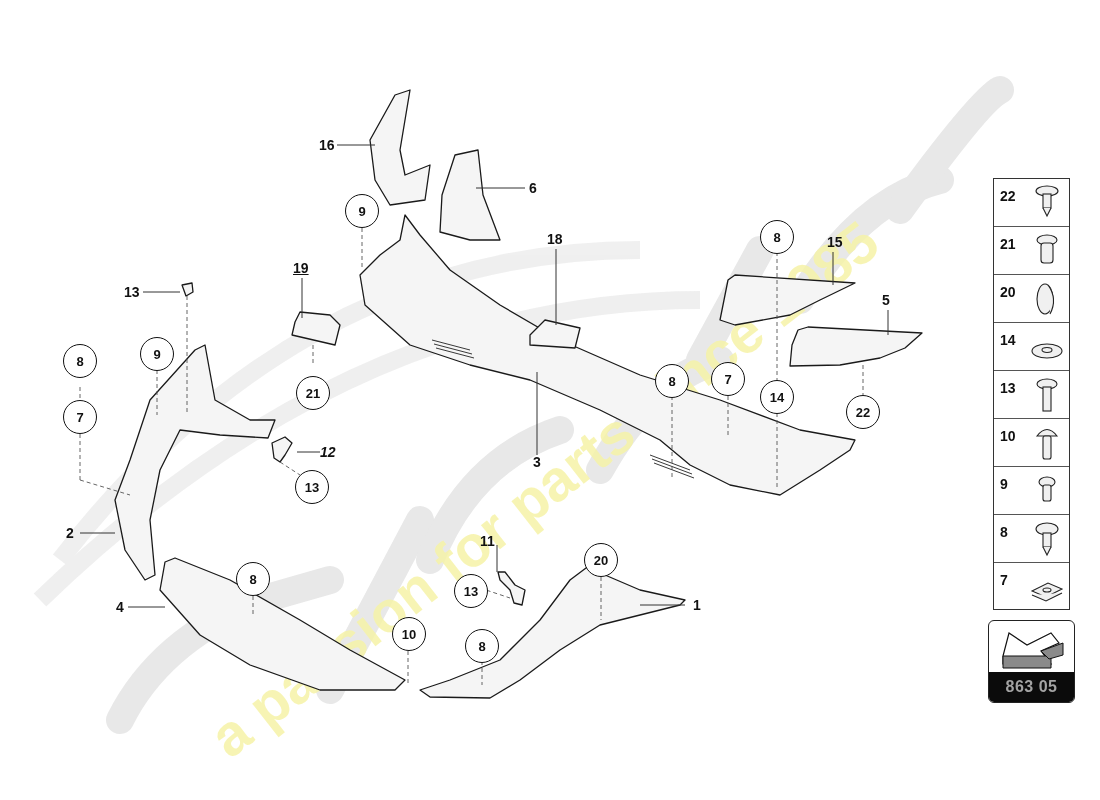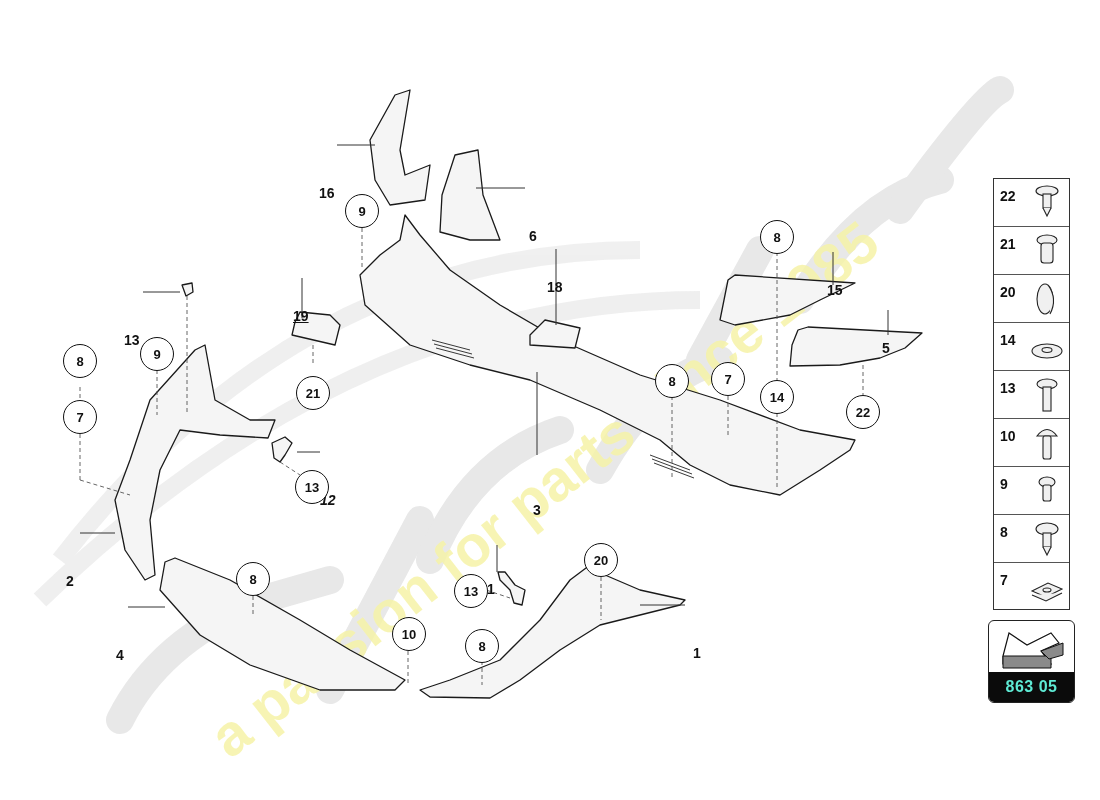--- a/index.html
+++ b/index.html
@@ -3,28 +3,28 @@
 <meta charset="utf-8">
 <style>
   html, body { margin:0; padding:0; }
   body { width:1100px; height:800px; background:#ffffff; position:relative; overflow:hidden;
          font-family:"Liberation Sans", sans-serif; color:#111; }
   .canvas { position:absolute; left:0; top:0; width:1100px; height:800px; }
   .watermark { position:absolute; left:0; top:0; width:1100px; height:800px; pointer-events:none; }
   .callout-circle { position:absolute; width:34px; height:34px; border:1.6px solid #111; border-radius:50%;
         background:#fff; box-sizing:border-box; display:flex; align-items:center; justify-content:center;
         font-weight:bold; font-size:13px; }
-  .callout-label { position:absolute; font-weight:bold; font-size:14px; line-height:14px;margin-top:48px; }
+  .callout-label { position:absolute; font-weight:bold; font-size:14px; line-height:14px; }
   .parts-box { position:absolute; left:993px; top:178px; width:77px; height:432px; border:1.3px solid #333; box-sizing:border-box; background:#fff; }
   .parts-row { height:48px; border-bottom:1px solid #555; box-sizing:border-box; position:relative; }
   .parts-row:last-child { border-bottom:none; }
   .parts-num { position:absolute; left:6px; top:9px; font-weight:bold; font-size:14px; }
   .parts-icon { position:absolute; left:34px; top:4px; width:38px; height:40px; }
   .badge { position:absolute; left:988px; top:620px; width:87px; height:83px; border:1.5px solid #222; border-radius:6px; box-sizing:border-box; overflow:hidden; background:#fff; }
-  .badge-code { position:absolute; left:0; bottom:0; width:100%; height:30px; background:#0b0b0b; color:#5eead4;
+  .badge-code { position:absolute; left:0; bottom:0; width:100%; height:30px; background:#0b0b0b; color:#a3a3a3;
         font-weight:bold; font-size:16px; display:flex; align-items:center; justify-content:center; letter-spacing:0.5px; }
   .badge-arrow { position:absolute; left:0; top:0; width:87px; height:53px; }
 </style>
 </head>
 <body>
 
 <div class="canvas">
 
   <svg class="watermark" viewBox="0 0 1100 800">
     <g fill="none" stroke="#e4e4e4" stroke-width="28" stroke-linecap="round" opacity="0.85">

